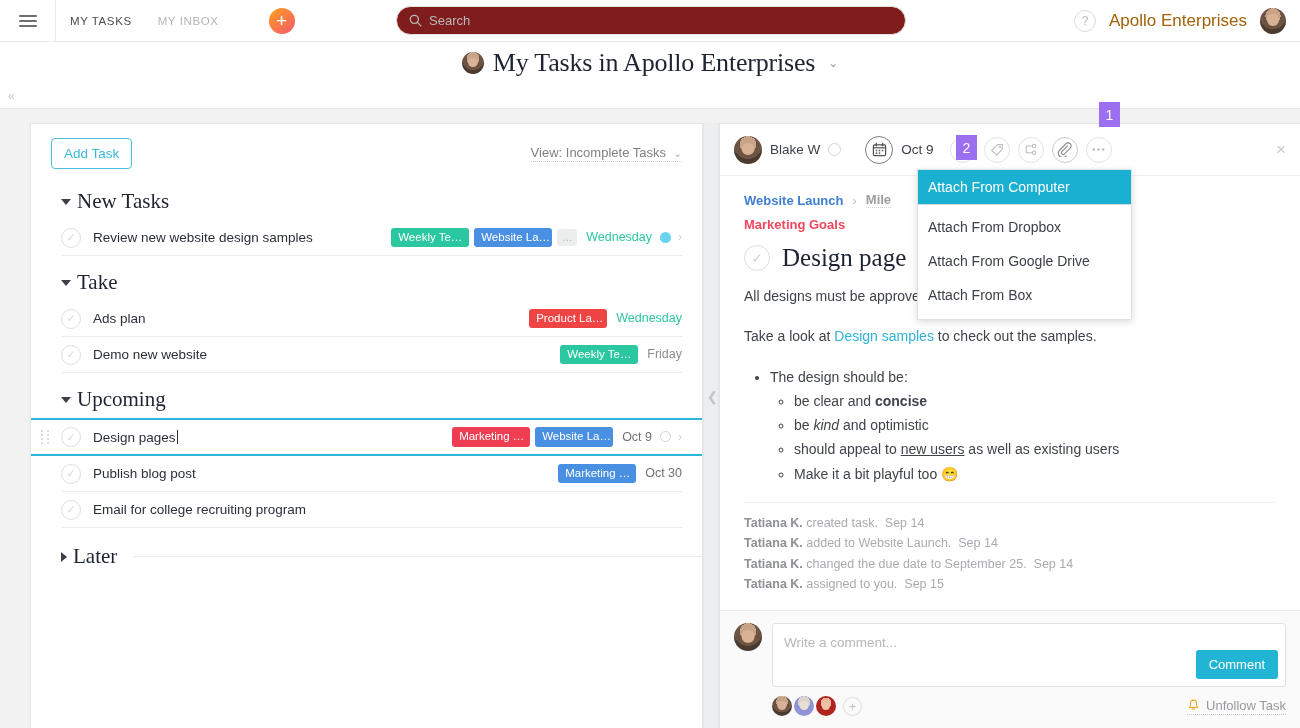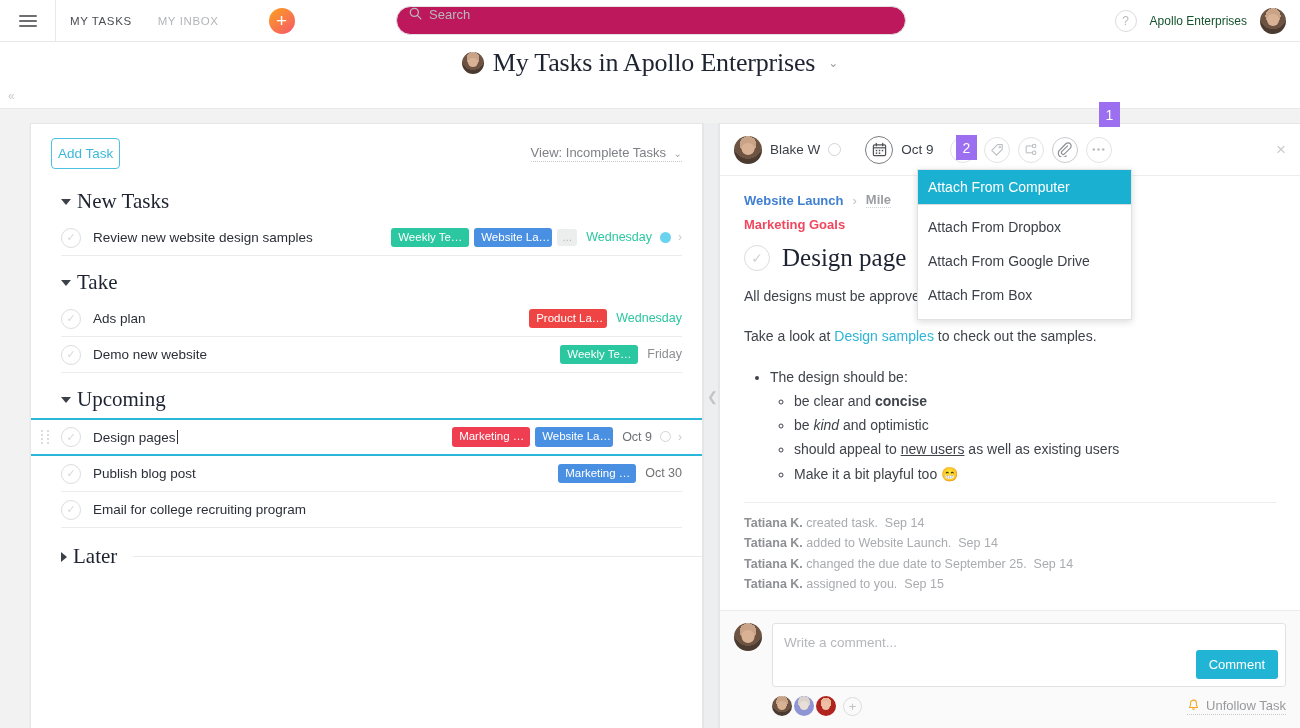--- a/index.html
+++ b/index.html
@@ -24,29 +24,29 @@
   .topnav .tab.dim { color:#b4b5b8; }
   .plusbtn {
     width:26px;height:26px;border-radius:50%;
     background:linear-gradient(140deg,#fba01c,#f6576e);
     color:#fff;display:flex;align-items:center;justify-content:center;
     font-size:19px;line-height:0;margin-left:24px;cursor:pointer;font-weight:300;
   }
   .search-wrap { position:absolute; left:396px; top:6px; width:510px; height:29px;}
   .search-box {
     width:100%; height:29px; border:1px solid #e3e3e3; border-radius:15px;
-    display:flex;align-items:flex-start;padding:0 12px;background:#be185d;cursor:text;
+    display:flex;align-items:center;padding:0 12px;background:#7f1d1d;cursor:text;
   }
   .search-box .ph { color:#b7b8bb; font-size:13px; margin-left:7px; }
   .right-top { margin-left:auto; display:flex; align-items:center; gap:13px; padding-right:14px;}
   .helpbtn {
     width:22px;height:22px;border-radius:50%;border:1px solid #dcdcdc;color:#b8b9bc;
     font-size:12px;display:flex;align-items:center;justify-content:center;cursor:pointer;
   }
-  .org-name { font-size:12px; color:#14532d; }
+  .org-name { font-size:17px; color:#a16207; }
 
   
   .av { border-radius:50%; background-size:cover; position:relative; overflow:hidden; flex:none; }
   .av.a1 { background:radial-gradient(circle at 50% 30%, #c9a387 0 34%, #6d5342 34% 60%, #4a3a30 60% 100%); }
   .av.a1::after{content:"";position:absolute;left:50%;top:26%;width:46%;height:44%;transform:translateX(-50%);
      border-radius:46% 46% 50% 50%;background:#d9b295;}
   .av.a2 { background:radial-gradient(circle at 50% 32%, #dcd3cb 0 36%, #8f94d4 36% 100%); }
   .av.a2::after{content:"";position:absolute;left:50%;top:24%;width:44%;height:44%;transform:translateX(-50%);
      border-radius:50%;background:#e8dfd6;}
   .av.a3 { background:radial-gradient(circle at 50% 34%, #e8b79c 0 32%, #b0241f 32% 100%); }
@@ -71,21 +71,21 @@
 
   
   .listpane {
     position:absolute; left:30px; top:14px; width:673px; bottom:0;
     background:#fff; border:1px solid #e6e6e6; border-bottom:none;
     box-shadow:0 1px 2px rgba(0,0,0,.04);
   }
   .list-toolbar { display:flex; align-items:center; padding:14px 20px 6px 20px; }
   .addtask {
     border:1px solid #4ec1e0; color:#3bb8da; background:#fff; border-radius:4px;
-    font-size:13.5px; padding:7px 6px; cursor:pointer; font-family:inherit;
+    font-size:13.5px; padding:7px 12px; cursor:pointer; font-family:inherit;
   }
   .viewsel { margin-left:auto; font-size:13px; color:#7e8085; border-bottom:1px dotted #c8c9cc; cursor:pointer; padding-bottom:1px;}
   .viewsel .cv { color:#a7a9ad; font-size:10px; margin-left:4px;}
 
   .section-head {
     display:flex; align-items:center; gap:6px; padding:14px 0 6px 30px;
     font-family:"Liberation Serif", serif; font-size:21px; color:#1d2330;
   }
   .section-head.later { padding-top:16px; }
   .tri { width:0;height:0;border-left:5px solid transparent;border-right:5px solid transparent;border-top:6px solid #3c4049; cursor:pointer;}

